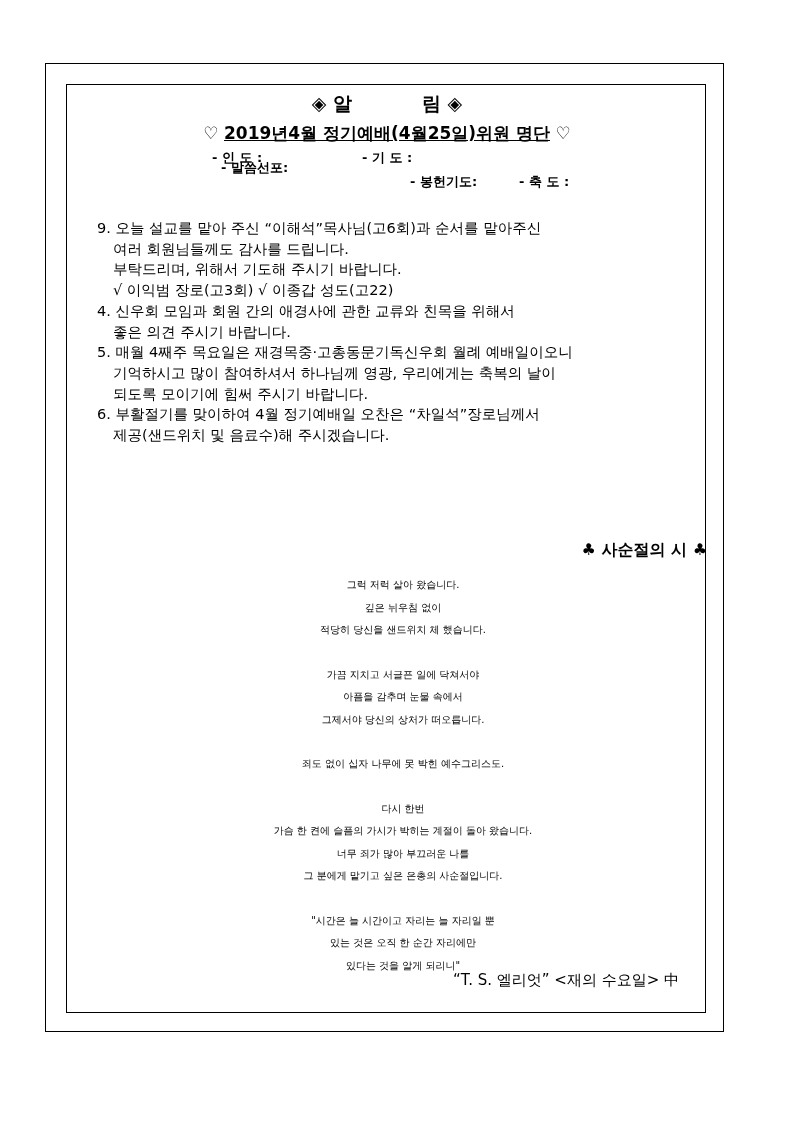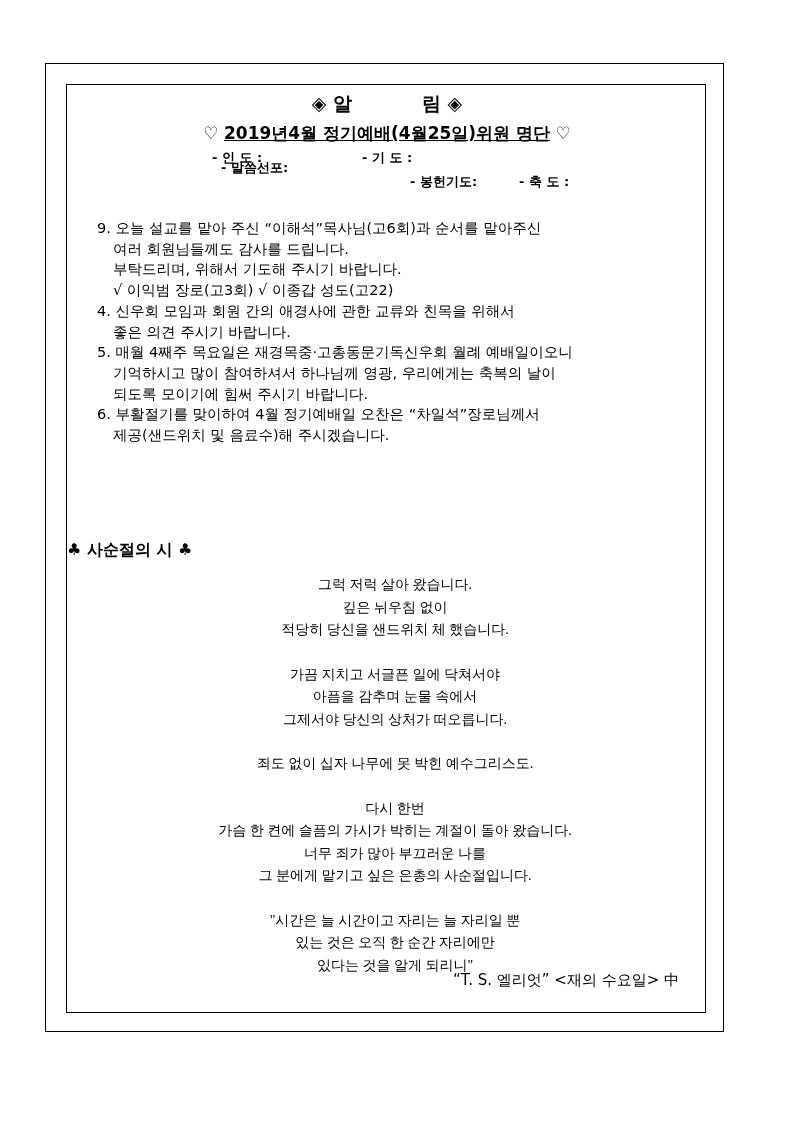--- a/index.html
+++ b/index.html
@@ -11,22 +11,22 @@
            border:1.5px solid #000; box-sizing:border-box; }
   .abs { position:absolute; white-space:nowrap; }
   .title { left:0; width:640px; top:6px; text-align:center; font-size:19px; font-weight:bold; }
   .title .gap { display:inline-block; width:70px; }
   .subtitle { left:0; width:640px; top:37px; text-align:center; font-size:17px; }
   .subtitle u { font-weight:bold; }
   .role { font-size:13px; font-weight:bold; }
   .list { position:absolute; left:30px; top:133px; width:600px; font-size:14.5px; line-height:20.7px; }
   .list .item { white-space:nowrap; }
   .list .cont { padding-left:16px; white-space:nowrap; }
-  .poem-title { left:0; width:640px; top:455px; text-align:left; font-size:16px; font-weight:bold; }
-  .poem { position:absolute; left:8px; width:640px; top:489px; text-align:center; font-size:14px; line-height:22.5px;font-family:Liberation Serif, serif; }
+  .poem-title { left:0; width:640px; top:455px; text-align:right; font-size:16px; font-weight:bold; }
+  .poem { position:absolute; left:16px; width:640px; top:489px; text-align:center; font-size:10px; line-height:22.5px; }
   .poem .stanza { margin-bottom:22px; }
   .attrib { right:26px; top:886px; font-size:15px; }
 </style>
 </head>
 <body>
 
 <div class="outer"></div>
 <div class="inner">
 
   <div class="abs title">

